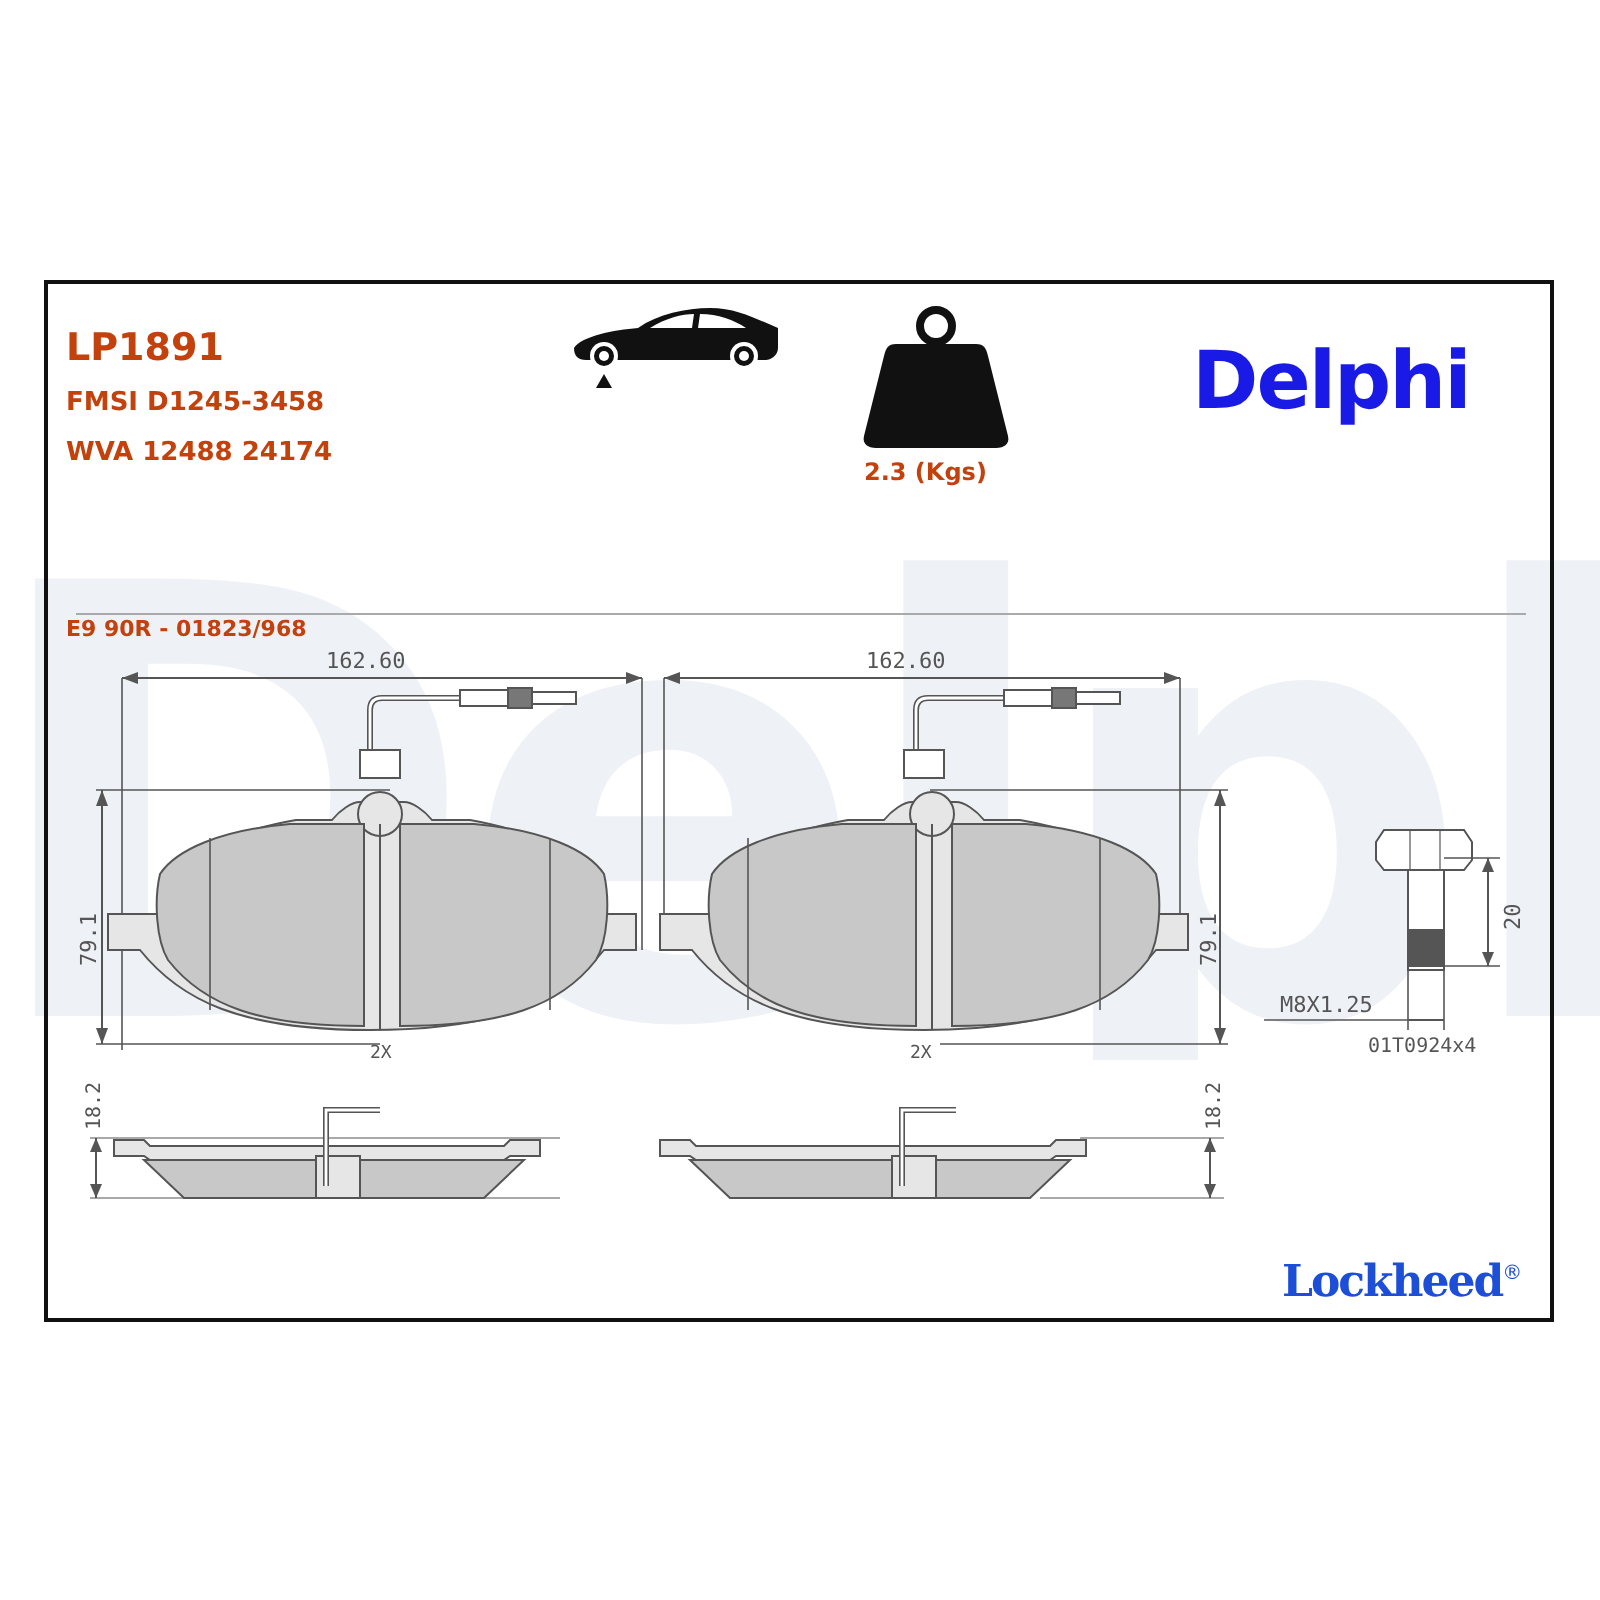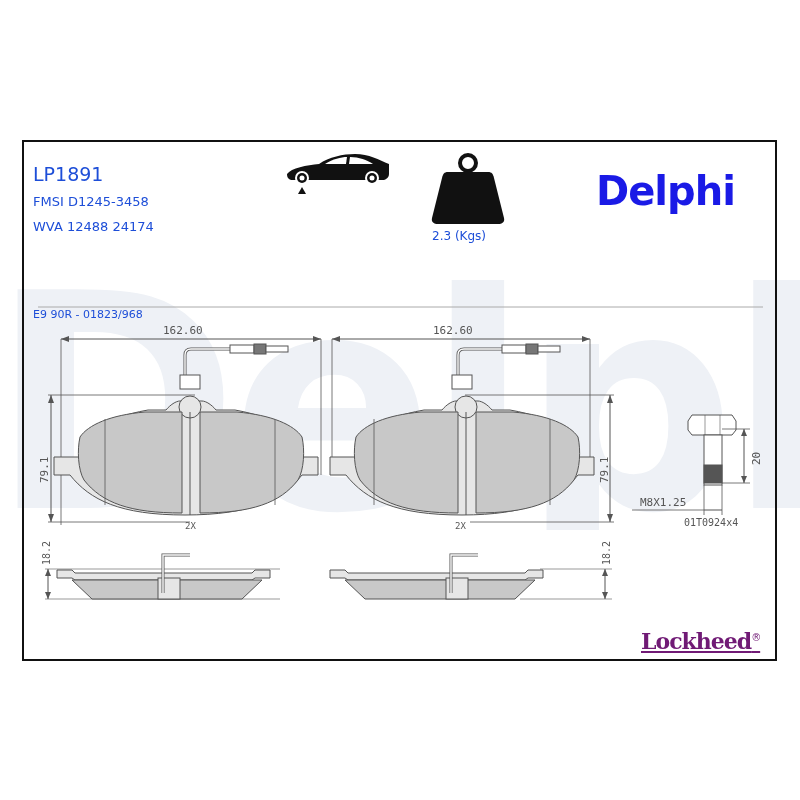--- a/index.html
+++ b/index.html
@@ -1,26 +1,26 @@
 <!DOCTYPE html>
 <html><head>
 <meta charset="utf-8">
 <style>
   html,body{margin:0;padding:0;background:#ffffff;}
   body{width:800px;height:800px;position:relative;overflow:hidden;font-family:"DejaVu Sans","Liberation Sans",sans-serif;}
   .frame{position:absolute;left:22px;top:140px;width:755px;height:521px;border:2px solid #111;box-sizing:border-box;}
   .watermark{position:absolute;left:0;top:270px;width:800px;height:260px;}
-  .txt{position:absolute;font-weight:normal;color:#1d4ed8;white-space:nowrap;}
+  .txt{position:absolute;font-weight:bold;color:#c2410c;white-space:nowrap;}
   .code{left:33px;top:163px;font-size:19px;}
   .fmsi{left:33px;top:194px;font-size:13px;}
   .wva{left:33px;top:219px;font-size:13px;}
   .ece{left:33px;top:268px;font-size:11px;margin-top:40px;}
   .weight-label{left:432px;top:229px;font-size:12px;}
   .delphi{position:absolute;left:596px;top:168px;font-family:"DejaVu Sans",sans-serif;font-weight:bold;font-size:40px;color:#1a1ae6;letter-spacing:-1px;}
-  .lockheed{position:absolute;left:641px;top:628px;font-family:"DejaVu Serif",serif;font-weight:bold;font-size:22px;color:#701a75;letter-spacing:-1px;text-decoration:underline;}
+  .lockheed{position:absolute;left:641px;top:628px;font-family:"DejaVu Serif",serif;font-weight:bold;font-size:22px;color:#1d4ed8;letter-spacing:-1px;}
   .lockheed sup{font-size:10px;font-family:"DejaVu Sans",sans-serif;font-weight:normal;}
   svg{position:absolute;}
   .dim{font-family:"DejaVu Sans Mono","Liberation Mono",monospace;fill:#555;font-size:11px;}
 </style>
 </head>
 <body>
 
 <svg class="watermark" width="800" height="260" viewBox="0 0 800 260">
   <text x="-10" y="238" font-family="DejaVu Sans, sans-serif" font-weight="bold" font-size="300" fill="#eef1f6" letter-spacing="-8">Delphi</text>
 </svg>

